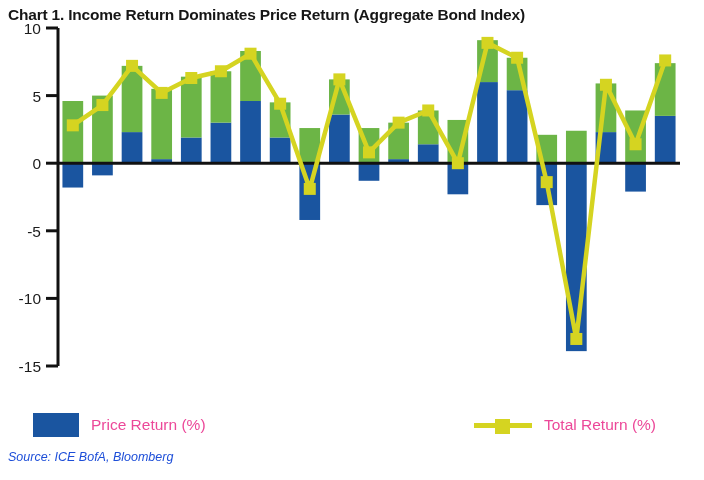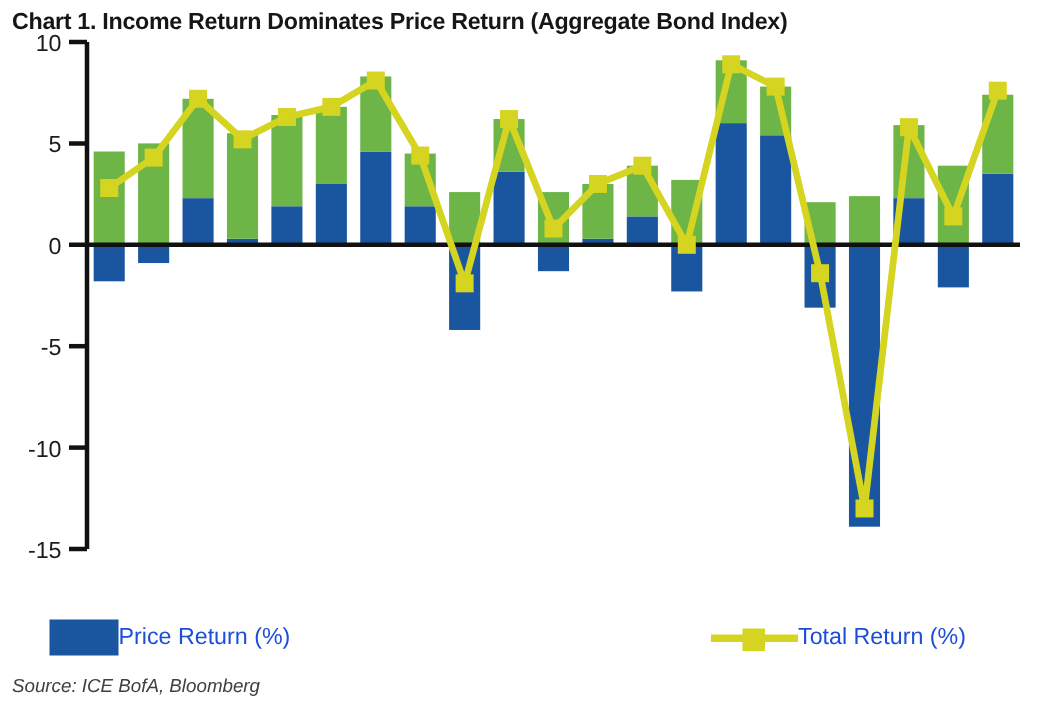--- a/index.html
+++ b/index.html
@@ -52,33 +52,34 @@
   }
   .legend-line .ln{
     position:absolute;left:0;top:10px;
     width:58px;height:5px;
   }
   .legend-line .mk{
     position:absolute;left:21px;top:5.5px;
     width:15px;height:15px;
   }
   .legend-label{
+    margin-left:12px;
     font-size:15.5px;
-    color:#1d4ed8;
+    color:#ec4899;
     white-space:nowrap;
   }
   #legend-item-price{left:33px;top:2px;}
   #legend-item-income{left:252px;top:2px;}
   #legend-item-total{left:474px;top:2px;text-align:center;}
   #source-note{
     position:absolute;
     left:8px;top:450px;
     font-size:12.5px;
     font-style:italic;
-    color:#404040;
+    color:#1d4ed8;
   }
   .axis-text{
     font-family:"Liberation Sans","DejaVu Sans",sans-serif;
     font-size:15.5px;
     fill:#1c1c1c;
   }
 </style>
 </head>
 <body>
 

